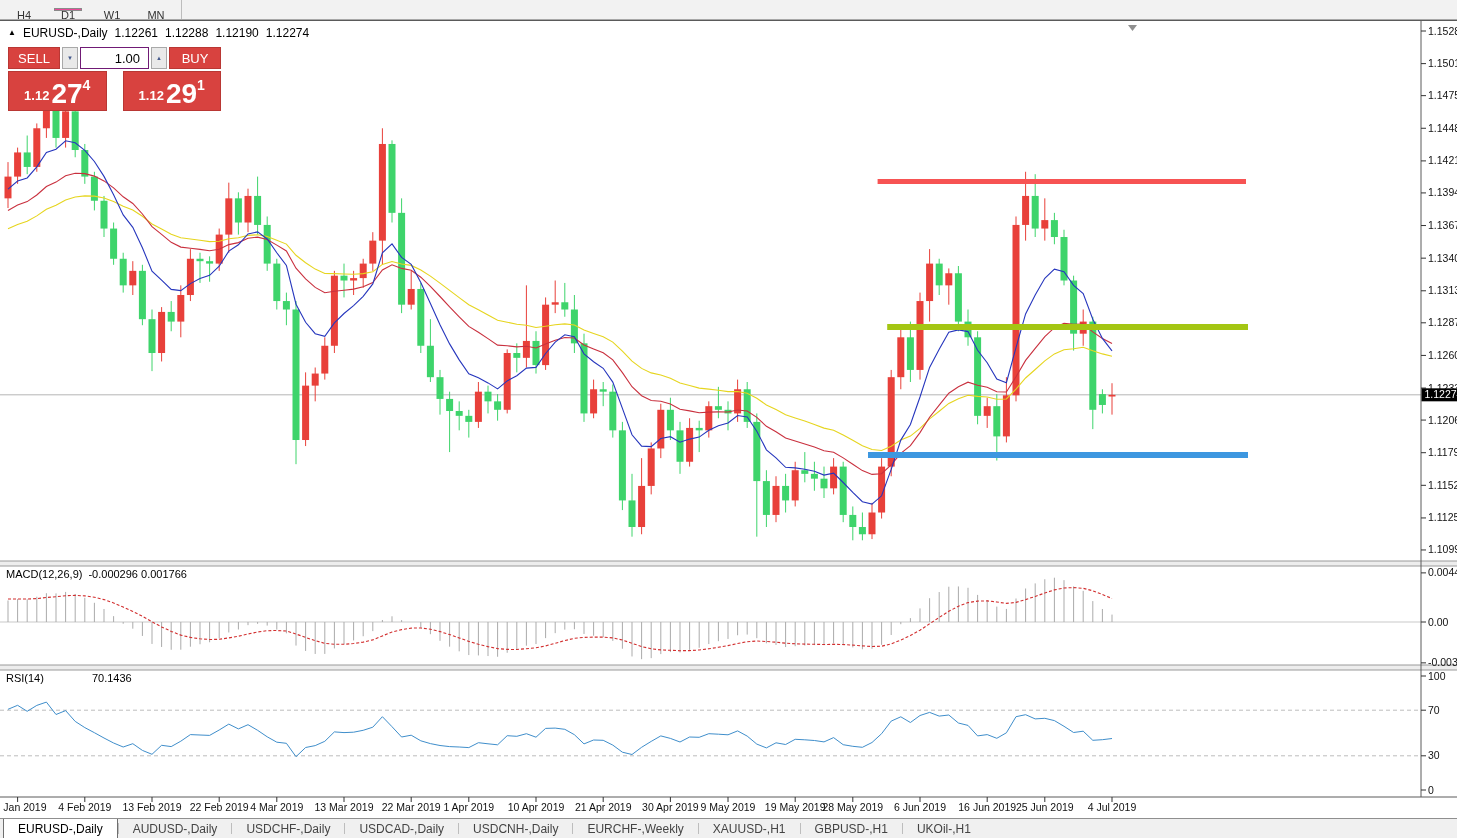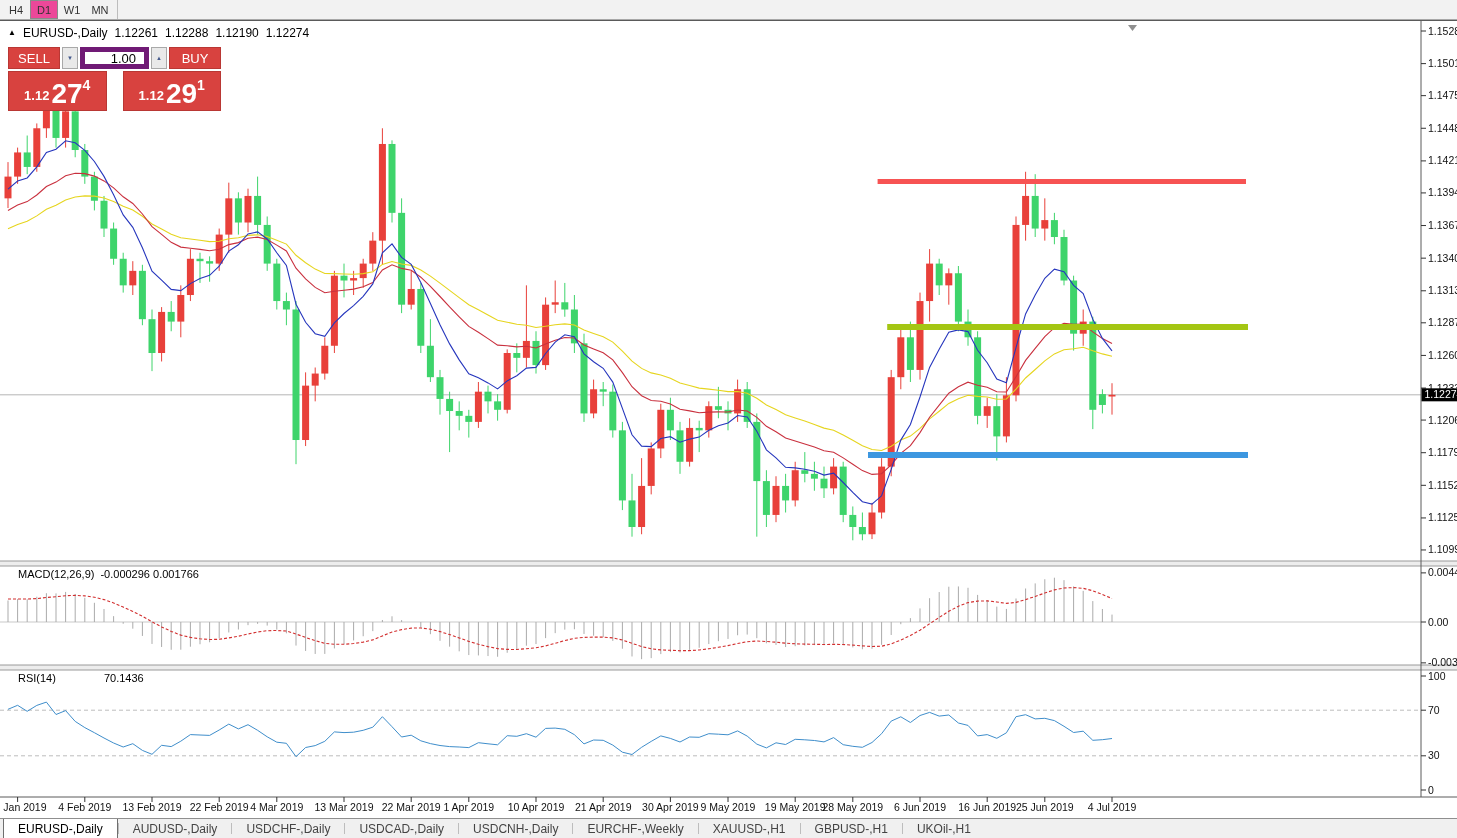--- a/index.html
+++ b/index.html
@@ -1,46 +1,46 @@
 <!DOCTYPE html>
 <html><head>
 <meta charset="utf-8">
 <style>
   html,body{margin:0;padding:0;background:#fff;width:1457px;height:838px;overflow:hidden;
     font-family:"Liberation Sans",sans-serif;}
   *{box-sizing:border-box;}
   
   .toolbar{height:20px;background:#f2f2f2;border-bottom:1px solid #a8a8a8;display:flex;align-items:stretch;padding-left:2px;}
   .tf-btn{width:28px;border:1px solid transparent;background:transparent;font:11px "Liberation Sans",sans-serif;
-    color:#333;padding:0;margin:0;cursor:default;}
+    color:#333;padding:0;margin:8px;cursor:default;text-decoration:underline;}
   .tf-btn.active{background:#ec4899;border:1px solid #8a8a8a;}
   .tb-sep{width:1px;background:#bdbdbd;margin-left:3px;}
   
   .chart-window{position:relative;height:798px;border-top:1px solid #5a5a5a;background:#fff;}
   #chart-svg{position:absolute;left:0;top:0;display:block;}
   .chart-title{position:absolute;left:8px;top:5px;display:flex;align-items:center;gap:7px;
     font:12px "Liberation Sans",sans-serif;color:#000;white-space:nowrap;}
   .chart-title .tri{font-size:8px;line-height:1;}
   
   .trade-panel{position:absolute;left:8px;top:26px;width:213px;}
   .tp-row1{display:flex;height:22px;gap:2px;}
   .tp-sell,.tp-buy{flex:0 0 52px;background:#d8423f;border:1px solid #b93734;color:#fff;
     font:13px "Liberation Sans",sans-serif;padding:0;}
   .tp-spin{flex:0 0 16px;background:#e9e9e9;border:1px solid #a9a9a9;color:#44598c;
     font-size:6px;line-height:1;padding:0;}
-  .tp-vol{flex:1 1 auto;width:60px;border:5px solid #701a75;text-align:right;padding:0 8px 0 0;
+  .tp-vol{flex:1 1 auto;width:60px;border:1px solid #701a75;text-align:right;padding:0 8px 0 0;
     font:13px "Liberation Sans",sans-serif;color:#000;}
   .tp-row2{display:flex;gap:16px;margin-top:2px;height:40px;}
   .tp-price{flex:1;background:#d8423f;border:1px solid #b93734;color:#fff;display:flex;
     align-items:flex-end;justify-content:center;padding-bottom:2px;}
   .pp{font-weight:bold;font-size:13px;margin:0 2px 5px 0;}
   .pb{font-weight:bold;font-size:28px;line-height:0.95;}
   .ps{font-weight:bold;font-size:14px;margin-bottom:15px;}
   
-  .ind-label{position:absolute;left:6px;display:flex;gap:6px;font:11px "Liberation Sans",sans-serif;color:#000;margin-left:12px;}
+  .ind-label{position:absolute;left:6px;display:flex;gap:6px;font:11px "Liberation Sans",sans-serif;color:#000;}
   .macd-label{top:547px;}
   .rsi-label{top:651px;gap:48px;}
   
   .tabbar{height:20px;background:#f0f0f0;border-top:1px solid #8f8f8f;display:flex;align-items:stretch;
     font:12px "Liberation Sans",sans-serif;padding-left:3px;}
   .tab{display:flex;align-items:center;padding:0 14px;color:#444;cursor:default;white-space:nowrap;}
   .tab.active{background:#fff;border-left:1px solid #6e6e6e;border-right:1px solid #6e6e6e;color:#000;}
   .tab-sep{width:1px;background:#bdbdbd;margin:4px 0;}
 </style>
 </head>

